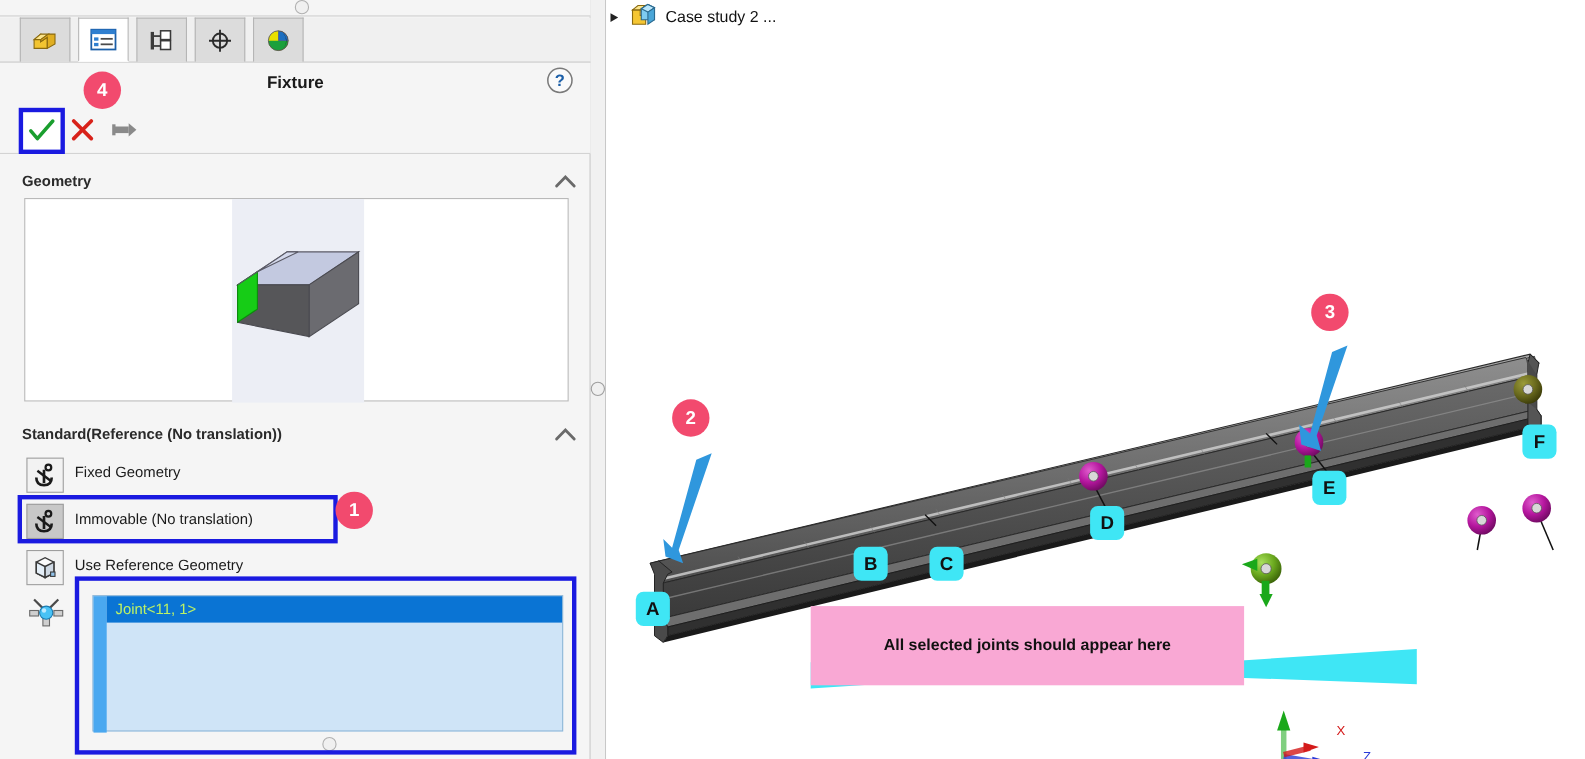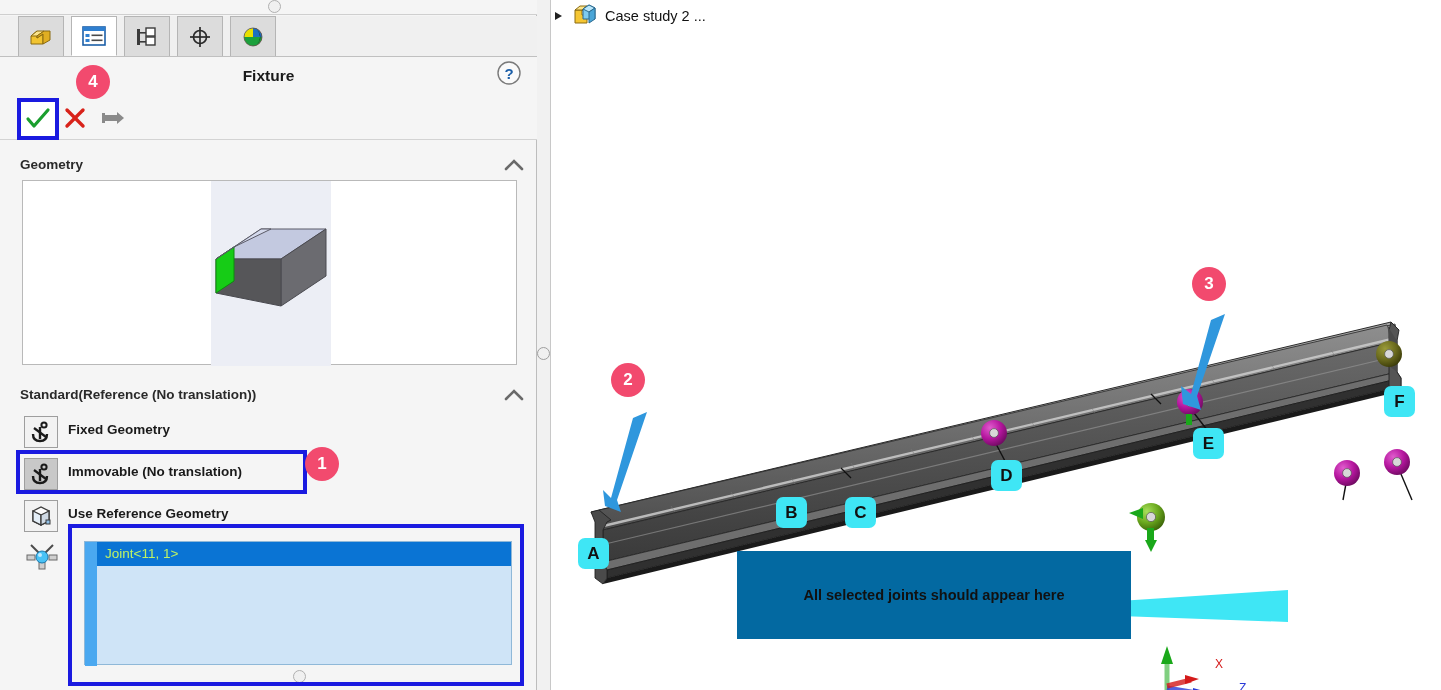--- a/index.html
+++ b/index.html
@@ -87,21 +87,21 @@
   .ftype-row {
     position: absolute; left: 0; width: 537px; height: 40px; cursor: pointer;
   }
   .ftype-icon {
     position: absolute; left: 24px; top: 4px; width: 34px; height: 32px;
     border: 1px solid #9e9e9e; background: #f2f2f2;
     display: flex; align-items: center; justify-content: center;
   }
   .ftype-row.selected .ftype-icon { background: #c8c8c8; }
   .ftype-label {
-    position: absolute; left: 68px; top: 10px; font-size: 13.5px; color: #1a1a1a; font-weight: bold;
+    position: absolute; left: 68px; top: 10px; font-size: 13.5px; color: #1a1a1a;
   }
 
   
   .hl-box { position: absolute; border: 4px solid #1a1ae0; pointer-events: none; }
 
   
   #joint-icon {
     position: absolute; left: 24px; top: 540px; width: 36px; height: 32px;
     display: flex; align-items: center; justify-content: center;
   }
@@ -155,22 +155,22 @@
 
   
   .jlabel {
     position: absolute; width: 31px; height: 31px; border-radius: 7px;
     background: #3fe6f5; color: #111; font-size: 17px; font-weight: bold;
     display: flex; align-items: center; justify-content: center;
   }
 
   
   #callout {
-    position: absolute; left: 737px; top: 551px; width: 394px; height: 88px;
-    background: #0369a1;
+    position: absolute; left: 737px; top: 551px; width: 394px; height: 72px;
+    background: #f9a8d4;
     display: flex; align-items: center; justify-content: center; text-align: right;
   }
   #callout-text { font-size: 14.5px; font-weight: bold; color: #111; }
 
   svg.overlay { position: absolute; left: 0; top: 0; pointer-events: none; }
 </style>
 </head>
 <body>
 
 <div id="app">

